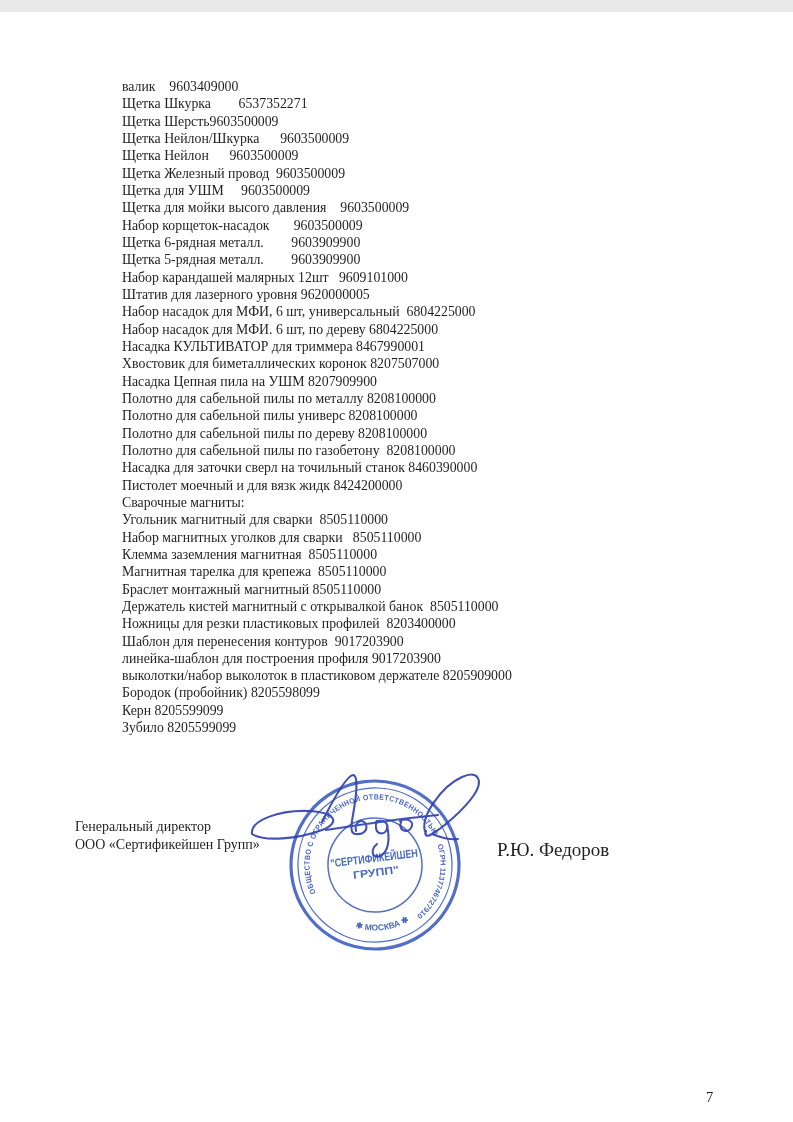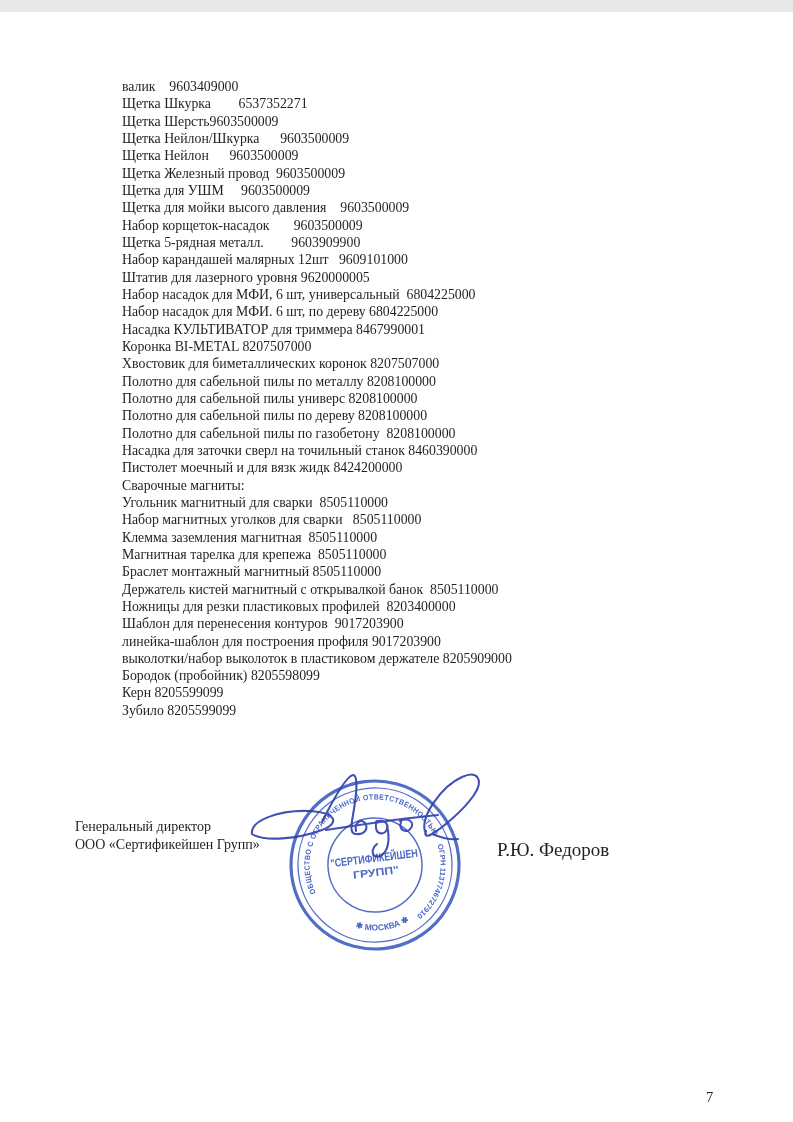--- a/index.html
+++ b/index.html
@@ -36,28 +36,29 @@
   <div class="doc-lines">
       <div class="doc-line">валик    9603409000</div>
       <div class="doc-line">Щетка Шкурка        6537352271</div>
       <div class="doc-line">Щетка Шерсть9603500009</div>
       <div class="doc-line">Щетка Нейлон/Шкурка      9603500009</div>
       <div class="doc-line">Щетка Нейлон      9603500009</div>
       <div class="doc-line">Щетка Железный провод  9603500009</div>
       <div class="doc-line">Щетка для УШМ     9603500009</div>
       <div class="doc-line">Щетка для мойки высого давления    9603500009</div>
       <div class="doc-line">Набор корщеток-насадок       9603500009</div>
+      <div class="doc-line">Щетка 6-рядная металл.        9603909900</div>
       <div class="doc-line">Щетка 5-рядная металл.        9603909900</div>
       <div class="doc-line">Набор карандашей малярных 12шт   9609101000</div>
       <div class="doc-line">Штатив для лазерного уровня 9620000005</div>
       <div class="doc-line">Набор насадок для МФИ, 6 шт, универсальный  6804225000</div>
       <div class="doc-line">Набор насадок для МФИ. 6 шт, по дереву 6804225000</div>
       <div class="doc-line">Насадка КУЛЬТИВАТОР для триммера 8467990001</div>
-      <div class="doc-line">Коронка BI-METAL 8207507000</div>
       <div class="doc-line">Хвостовик для биметаллических коронок 8207507000</div>
+      <div class="doc-line">Насадка Цепная пила на УШМ 8207909900</div>
       <div class="doc-line">Полотно для сабельной пилы по металлу 8208100000</div>
       <div class="doc-line">Полотно для сабельной пилы универс 8208100000</div>
       <div class="doc-line">Полотно для сабельной пилы по дереву 8208100000</div>
       <div class="doc-line">Полотно для сабельной пилы по газобетону  8208100000</div>
       <div class="doc-line">Насадка для заточки сверл на точильный станок 8460390000</div>
       <div class="doc-line">Пистолет моечный и для вязк жидк 8424200000</div>
       <div class="doc-line">Сварочные магниты:</div>
       <div class="doc-line">Угольник магнитный для сварки  8505110000</div>
       <div class="doc-line">Набор магнитных уголков для сварки   8505110000</div>
       <div class="doc-line">Клемма заземления магнитная  8505110000</div>

